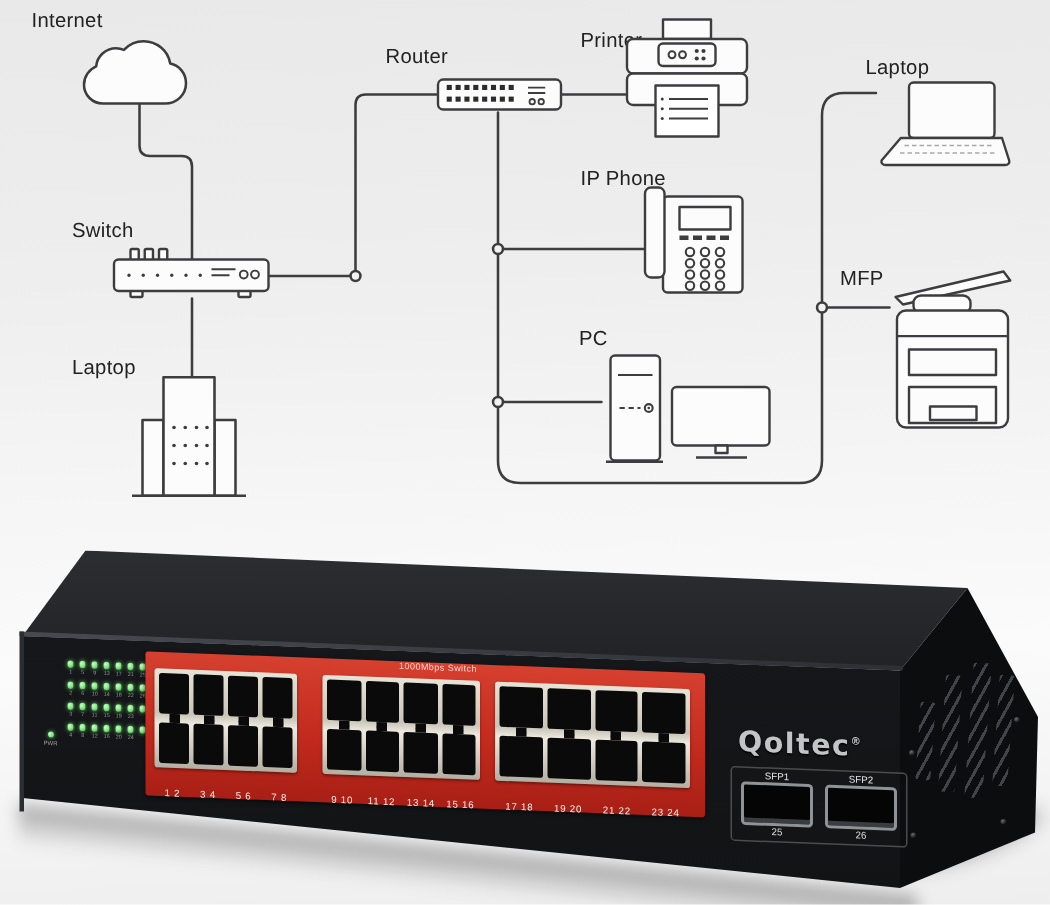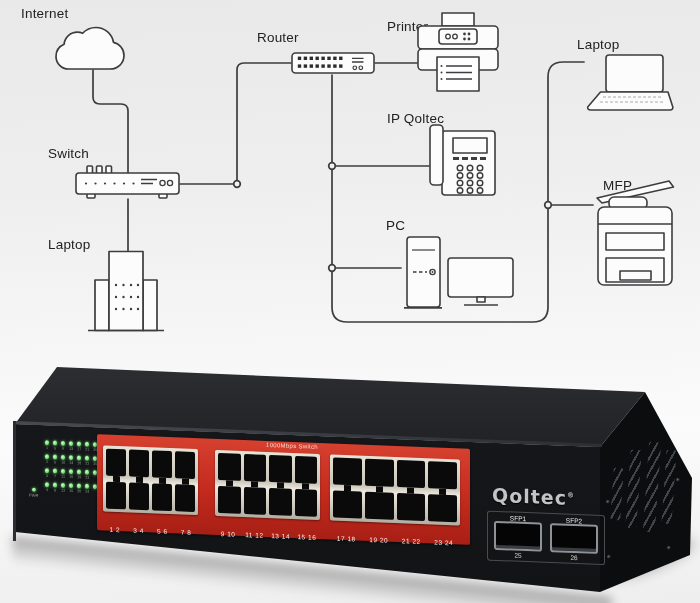--- a/index.html
+++ b/index.html
@@ -101,24 +101,24 @@
       <circle cx="332" cy="268" r="3.3"></circle>
       <circle cx="548" cy="205" r="3.3"></circle>
     </g>
   </svg>
 
   <div class="lbl" style="left:21px;top:6px">Internet</div>
   <div class="lbl" style="left:48px;top:146px">Switch</div>
   <div class="lbl" style="left:48px;top:237px">Laptop</div>
   <div class="lbl" style="left:257px;top:30px">Router</div>
   <div class="lbl" style="left:387px;top:19px">Printer</div>
-  <div class="lbl" style="left:387px;top:111px">IP Qoltec</div>
+  <div class="lbl" style="left:387px;top:111px">IP Phone</div>
   <div class="lbl" style="left:386px;top:218px">PC</div>
   <div class="lbl" style="left:577px;top:37px">Laptop</div>
-  <div class="lbl" style="left:603px;top:178px">MFP</div>
+  <div class="lbl" style="left:560px;top:178px">MFP</div>
 
   <svg class="dicon" style="left:52px;top:20px" width="80" height="52" viewBox="0 0 80 52" fill="#fcfcfc" stroke="#3d3d3f" stroke-width="1.7" stroke-linejoin="round">
     <path d="M22,49 L58,49 C66,49 72,43 72,35.5 C72,29 67.5,23.5 61.5,22.3 C60,13.8 52.6,7.5 43.8,7.5 C38.6,7.5 33.9,9.7 30.6,13.3 C29,12.6 27.2,12.2 25.4,12.2 C18.4,12.2 12.7,17.5 12.1,24.3 C7.4,26.3 4,31 4,36.5 C4,43.4 9.6,49 16.5,49 Z"></path>
   </svg>
 
   <svg class="dicon" style="left:75px;top:164px" width="105" height="36" viewBox="0 0 105 36" fill="#fcfcfc" stroke="#3d3d3f" stroke-width="1.6" stroke-linejoin="round">
     <rect x="12" y="2" width="5.5" height="8" rx="1"></rect>
       <rect x="21.5" y="2" width="5.5" height="8" rx="1"></rect>
       <rect x="31" y="2" width="5.5" height="8" rx="1"></rect>
     <rect x="12" y="29" width="8" height="5" rx="1"></rect>

